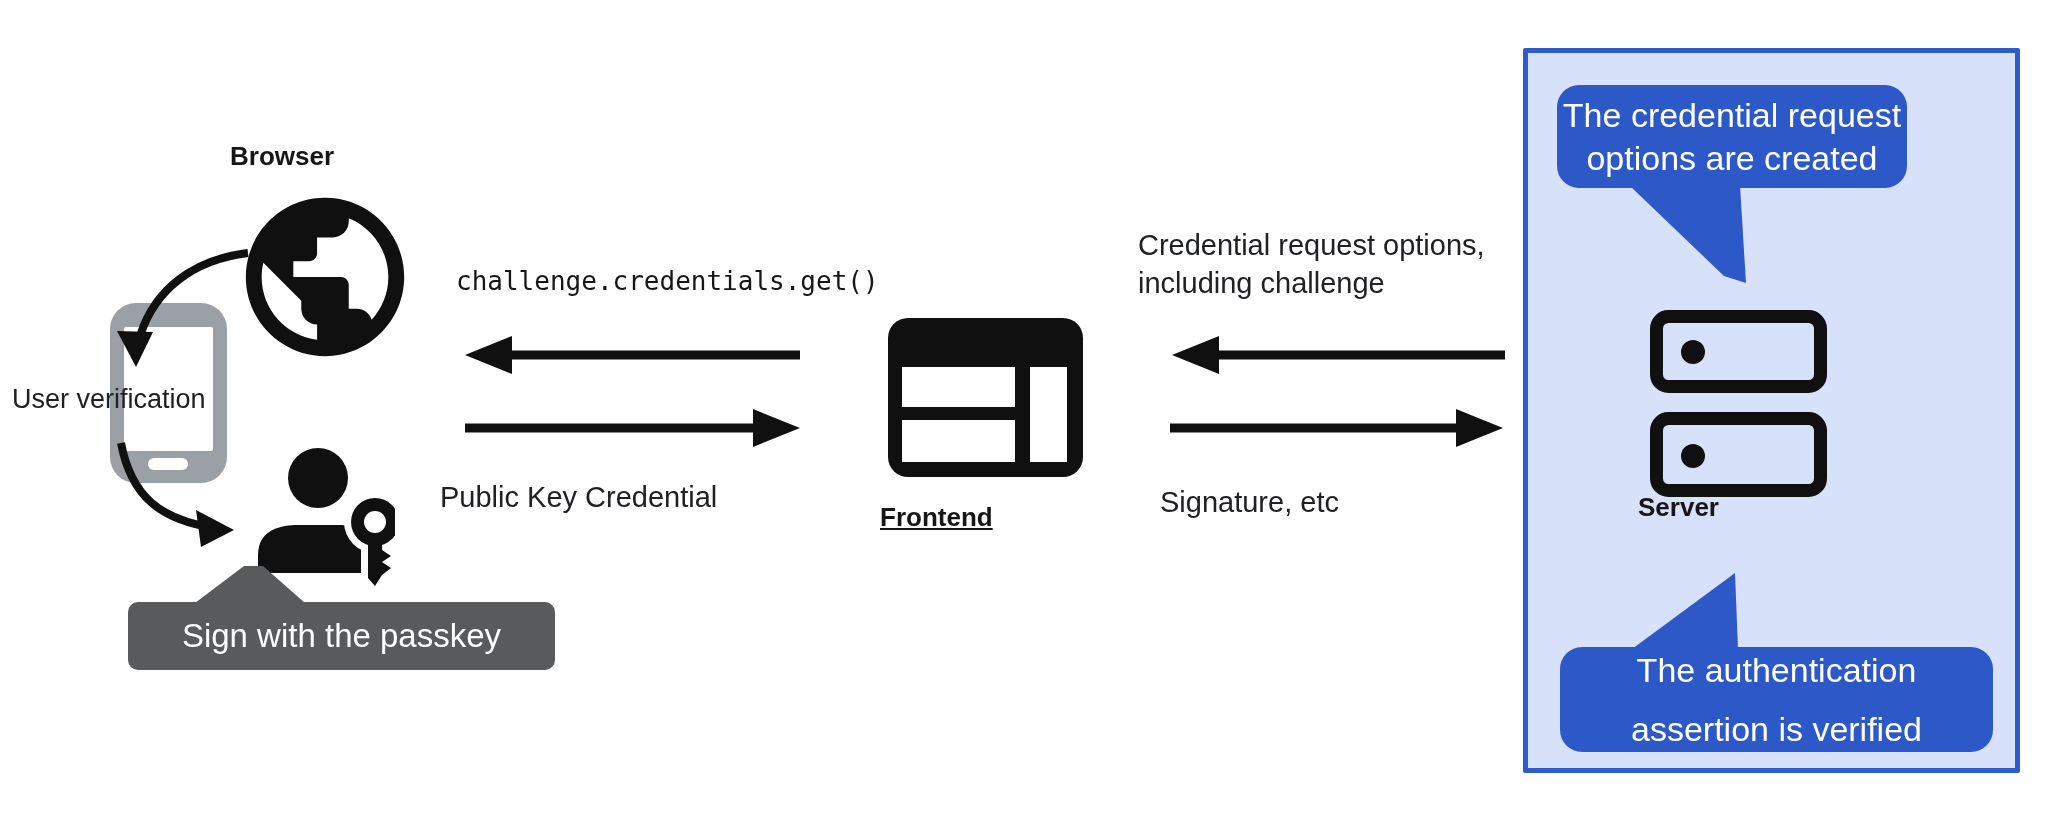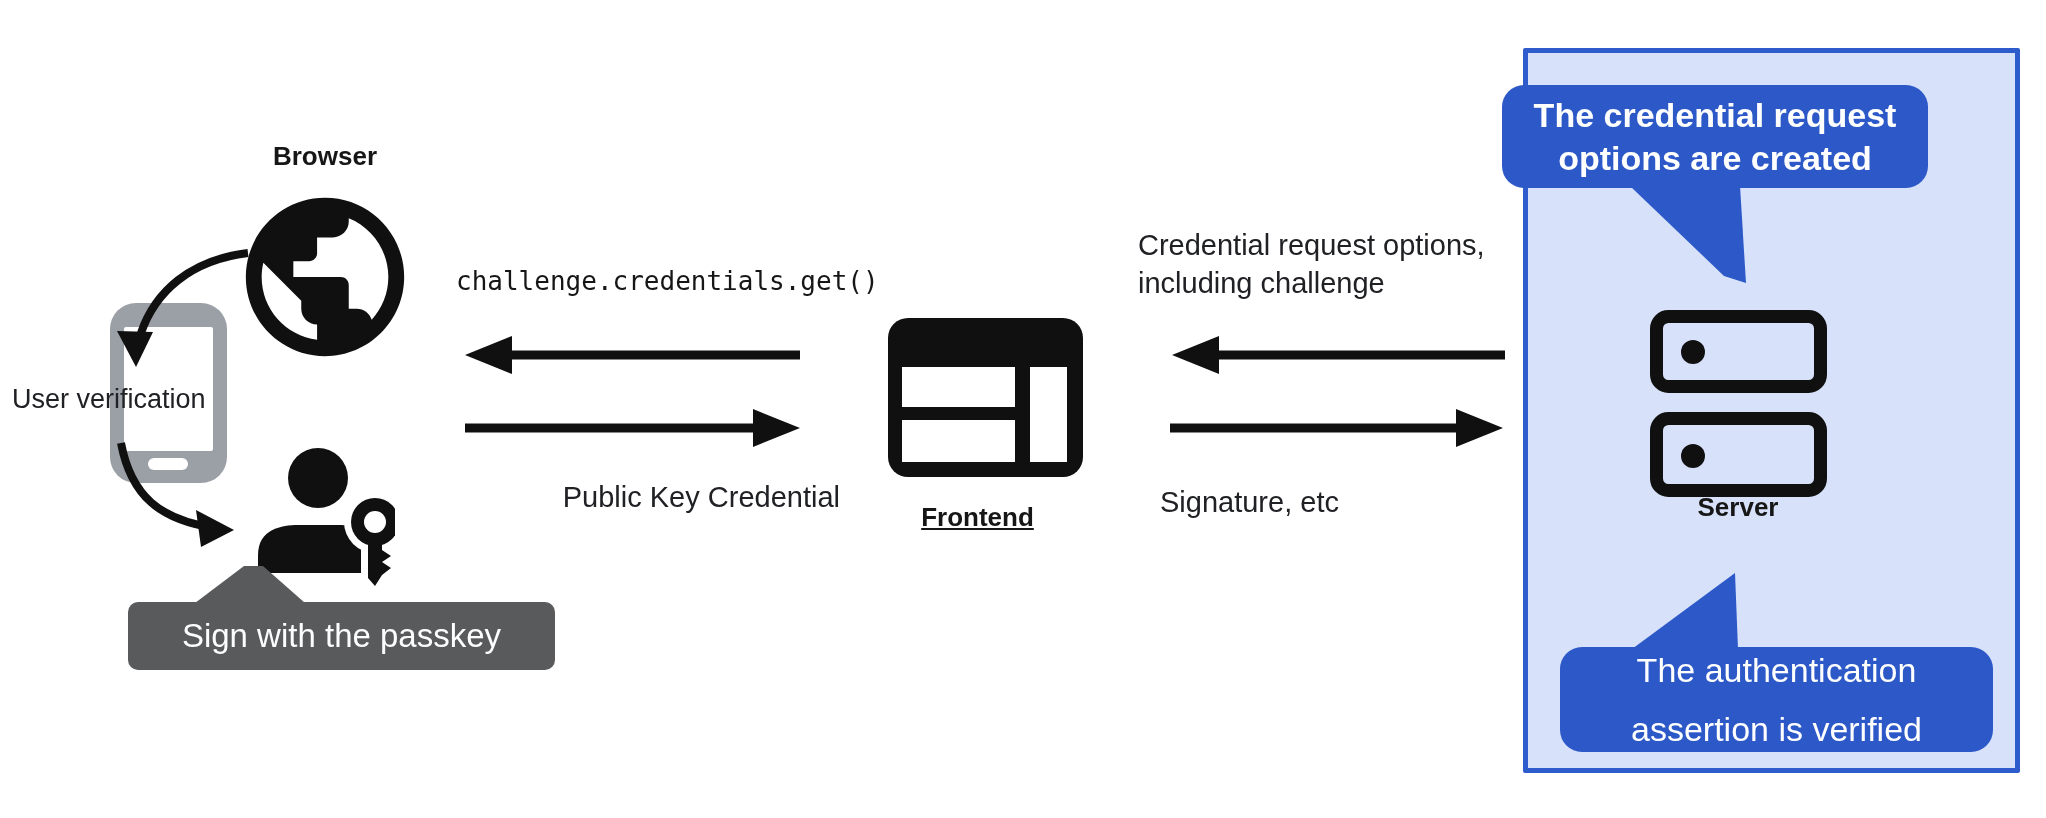--- a/index.html
+++ b/index.html
@@ -2,52 +2,52 @@
 <html><head>
 <meta charset="utf-8">
 <style>
   html,body{margin:0;padding:0;background:#fff;}
   #canvas{
     position:relative;width:2046px;height:818px;background:#ffffff;
     font-family:"Liberation Sans", sans-serif;color:#1f2023;overflow:hidden;
   }
   .abs{position:absolute;}
   
-  .entity-label{font-weight:bold;font-size:26px;color:#161616;text-align:center;}
+  .entity-label{font-weight:bold;font-size:26px;color:#161616;}
   #browser-label{left:230px;top:141px;width:190px;}
   #user-verification{left:12px;top:384px;font-size:27px;color:#202124;z-index:4;}
   #phone{left:110px;top:303px;width:117px;height:180px;background:#9aa0a6;border-radius:26px;z-index:1;}
   #phone .screen{position:absolute;left:14px;top:24px;width:89px;height:124px;background:#fff;border-radius:2px;}
   #phone .slot{position:absolute;left:38px;top:155px;width:40px;height:12px;background:#fff;border-radius:6px;}
   #globe{left:230px;top:182px;z-index:3;}
   #passkey-person{left:250px;top:445px;z-index:3;}
   #sign-tooltip{
     left:128px;top:602px;width:427px;height:68px;background:#595a5c;border-radius:10px;
     display:flex;align-items:center;justify-content:center;z-index:4;
     color:#fdfdfd;font-size:33px;
   }
   #tooltip-tail{left:0;top:0;z-index:4;pointer-events:none;}
   
   #code-call{left:456px;top:266px;font-family:"DejaVu Sans Mono","Liberation Mono",monospace;font-size:26px;color:#161616;white-space:nowrap;}
-  #public-key-credential{left:440px;top:481px;width:400px;text-align:right;font-size:29px;color:#202124;}
+  #public-key-credential{left:440px;top:481px;width:400px;text-align:left;font-size:29px;color:#202124;}
   #frontend-icon{left:888px;top:318px;z-index:3;}
   #frontend-label{left:880px;top:502px;width:195px;text-decoration:underline;}
   
   #credential-request{left:1138px;top:226px;font-size:29px;line-height:38px;color:#202124;}
   #signature{left:1160px;top:486px;width:360px;text-align:left;font-size:29px;color:#202124;}
   
   #server-panel{
     left:1523px;top:48px;width:497px;height:725px;box-sizing:border-box;
     background:#d7e2fa;border:5px solid #2f5ccd;border-radius:2px;z-index:0;
   }
   .bubble{
     background:#2c58c8;border-radius:22px;color:#ffffff;font-size:34px;line-height:43px;
     display:flex;flex-direction:column;align-items:center;justify-content:center;z-index:3;text-align:center;
   }
-  #bubble-top{left:1502px;top:85px;width:426px;height:103px;font-weight:bold;}
+  #bubble-top{left:1557px;top:85px;width:350px;height:103px;}
   #bubble-bottom{left:1560px;top:647px;width:433px;height:105px;gap:16px;}
   #server-icon{left:1640px;top:300px;z-index:3;}
   #server-label{left:1638px;top:492px;width:200px;}
   
   #arrow-layer{left:0;top:0;z-index:2;pointer-events:none;}
 </style>
 </head>
 <body>
 
 <div id="canvas">

